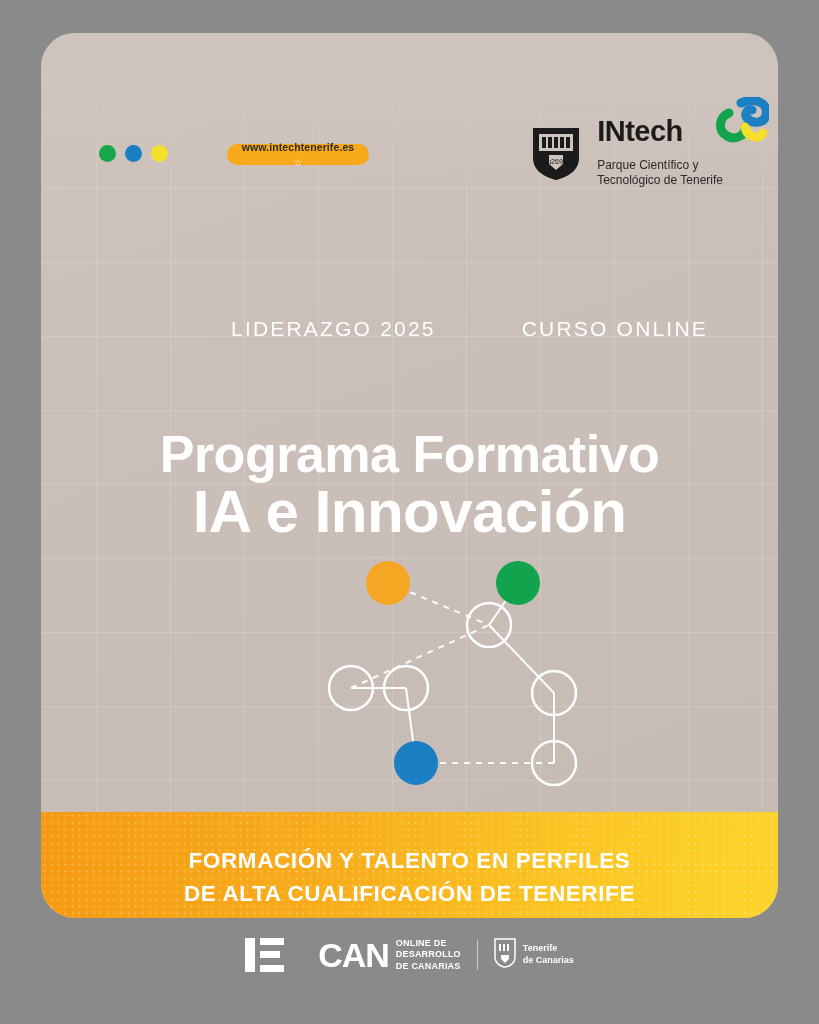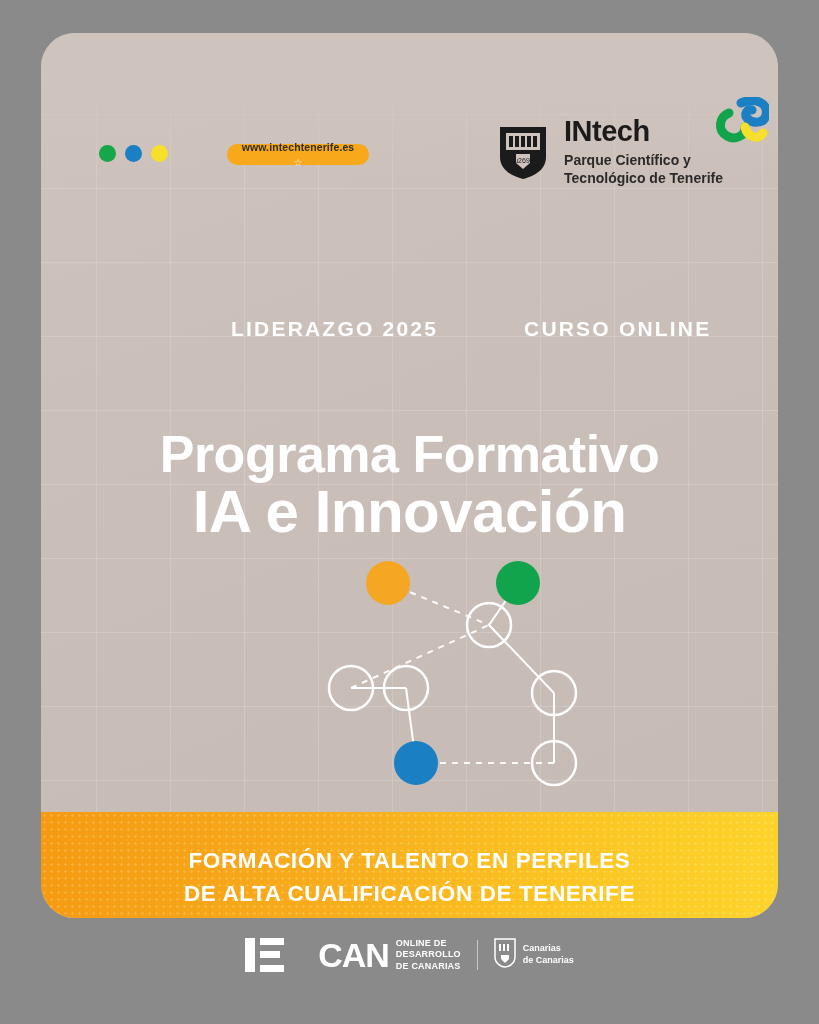--- a/index.html
+++ b/index.html
@@ -76,21 +76,21 @@
     width: 54px; height: 58px;
     position: relative;
   }
   .shield svg { display: block; }
   .intech-text { position: relative; }
   .intech-name {
     font-size: 29px; font-weight: bold; color: #1b1b1b; letter-spacing: -0.5px;
     line-height: 1;
   }
   .intech-sub {
-    font-size: 14px; color: #2a2a2a; line-height: 1.25; margin-top: 6px; font-weight: 700;
+    font-size: 12px; color: #2a2a2a; line-height: 1.25; margin-top: 12px; font-weight: 400;
   }
   .swirl {
     position: absolute; right: -46px; top: -20px;
   }
 
   
   .cedel-row {
     position: absolute; left: 105px; top: 196px;
     display: flex; align-items: center;
   }
@@ -98,21 +98,21 @@
   .cedel-word {
     font-size: 84px; font-weight: bold; color: #ffffff; letter-spacing: -2px;
     line-height: 1;
     text-shadow: 0 1px 2px rgba(0,0,0,0.06);
   }
   .subline {
     position: absolute; left: 190px; top: 284px;
     display: flex; align-items: baseline; gap: 86px;
   }
   .subline span {
-    font-size: 21px; color: #ffffff; letter-spacing: 2.2px; font-weight: 700;
+    font-size: 21px; color: #ffffff; letter-spacing: 2.2px; font-weight: 400;
   }
 
   
   .title1 {
     position: absolute; left: 0; right: 0; top: 382px;
     text-align: center;
     font-size: 52px; font-weight: bold; color: #ffffff; letter-spacing: -0.5px; margin-top: 9px;
   }
   .title2 {
     position: absolute; left: 0; right: 0; top: 444px;
@@ -274,18 +274,18 @@
       <div>
         <svg width="22" height="30" viewBox="0 0 22 30">
           <path d="M1 1 h20 v18 c0 7 -7 10 -10 10 C8 29 1 26 1 19 Z" fill="none" stroke="#ffffff" stroke-width="1.5"></path>
           <rect x="5" y="6" width="2" height="7" fill="#ffffff"></rect>
           <rect x="9" y="6" width="2" height="7" fill="#ffffff"></rect>
           <rect x="13" y="6" width="2" height="7" fill="#ffffff"></rect>
           <path d="M7 17 h8 v4 l-4 4 l-4 -4 Z" fill="#ffffff"></path>
         </svg>
       </div>
       <div class="gobcan-txt">
-        <div>Canarias</div>
+        <div>Tenerife</div>
         <div>de Canarias</div>
       </div>
     </div>
   </div>
 </div>
 
 </body></html>

